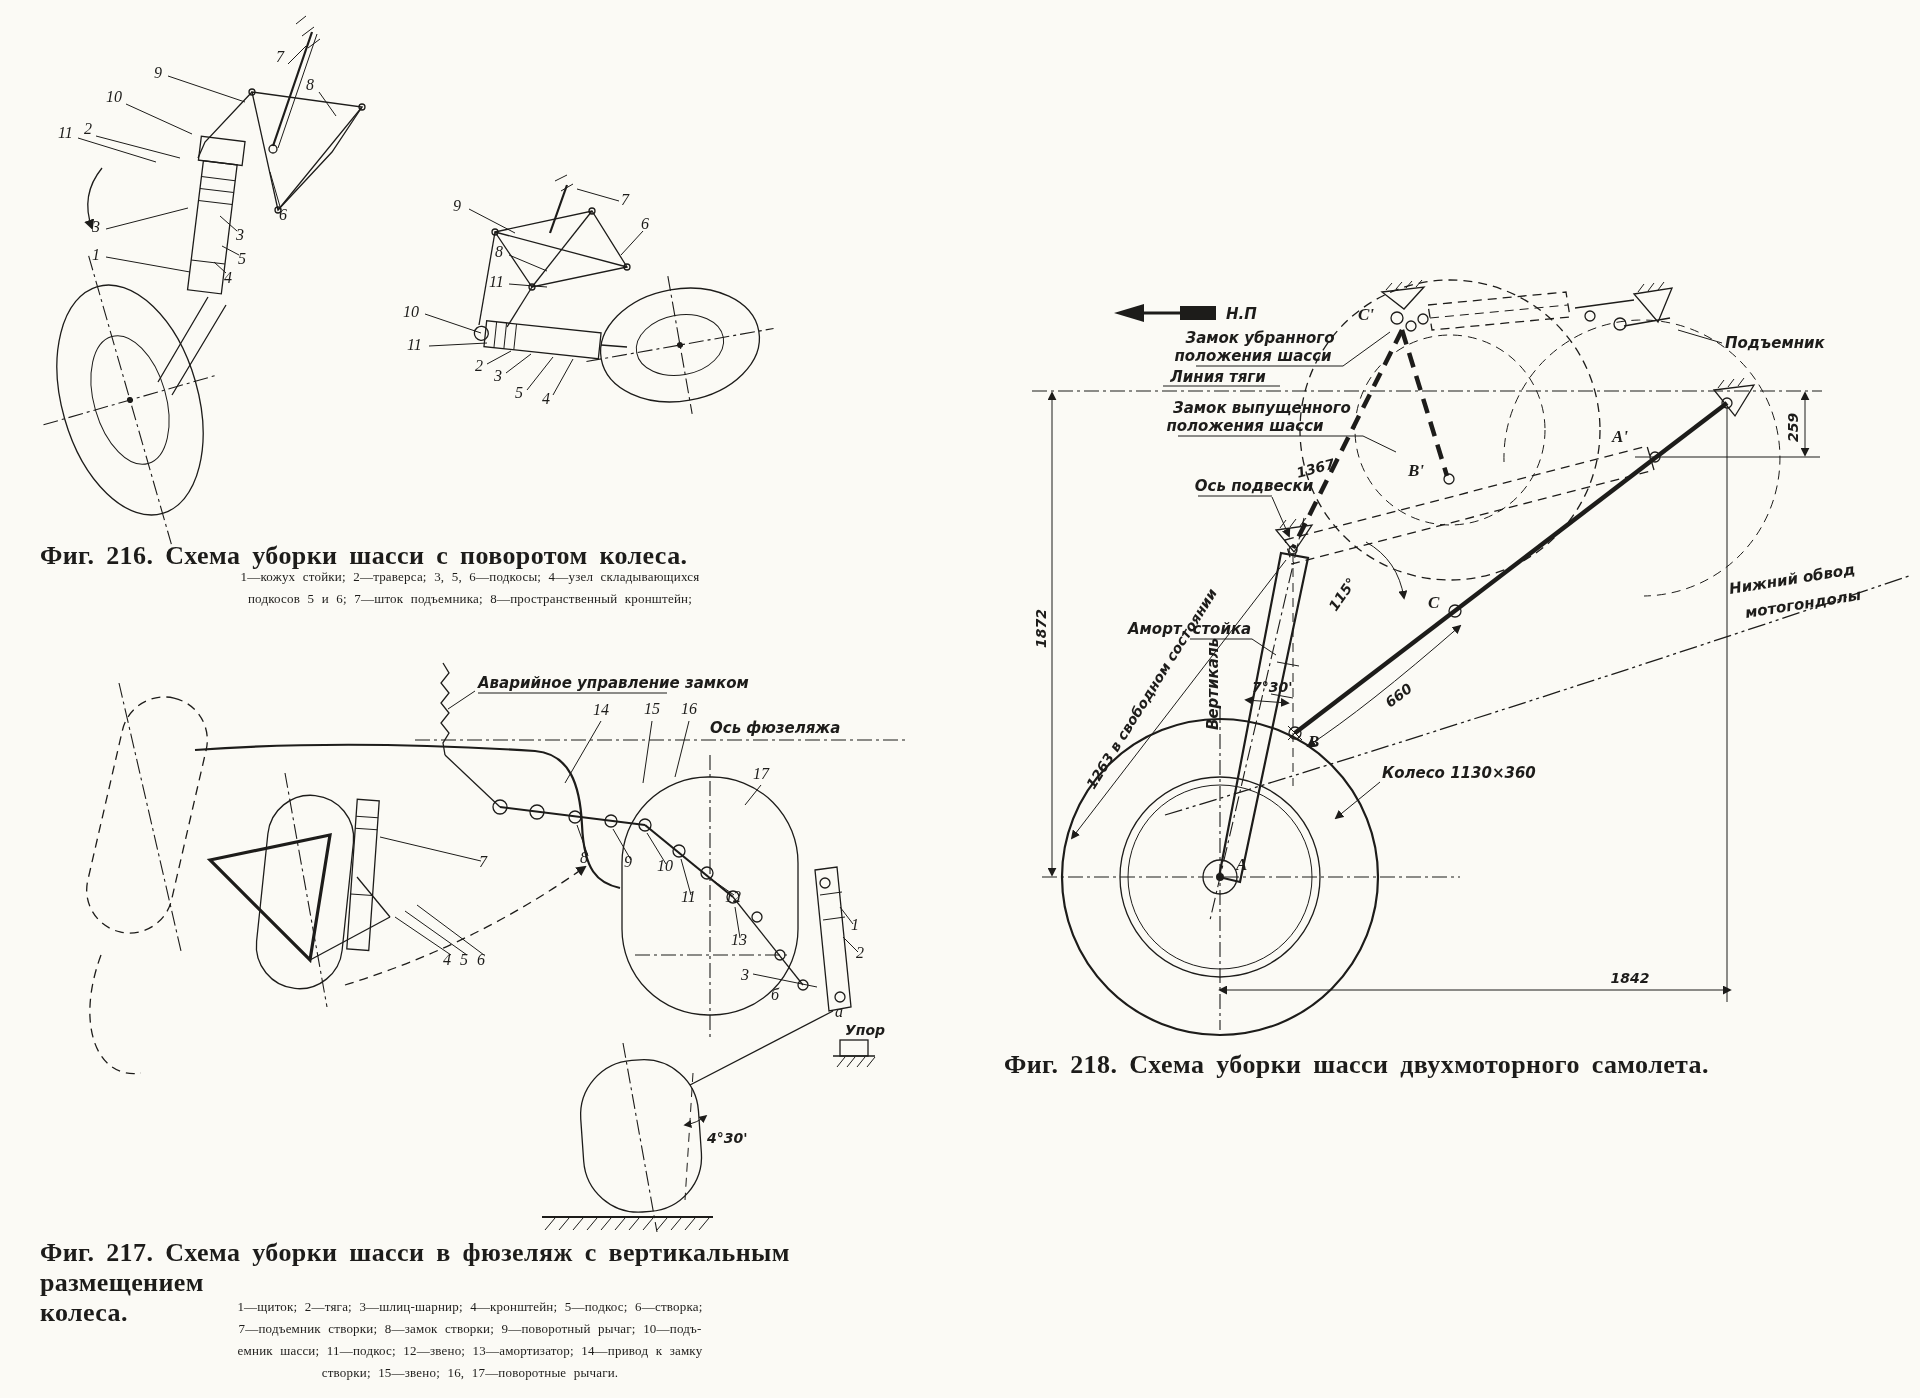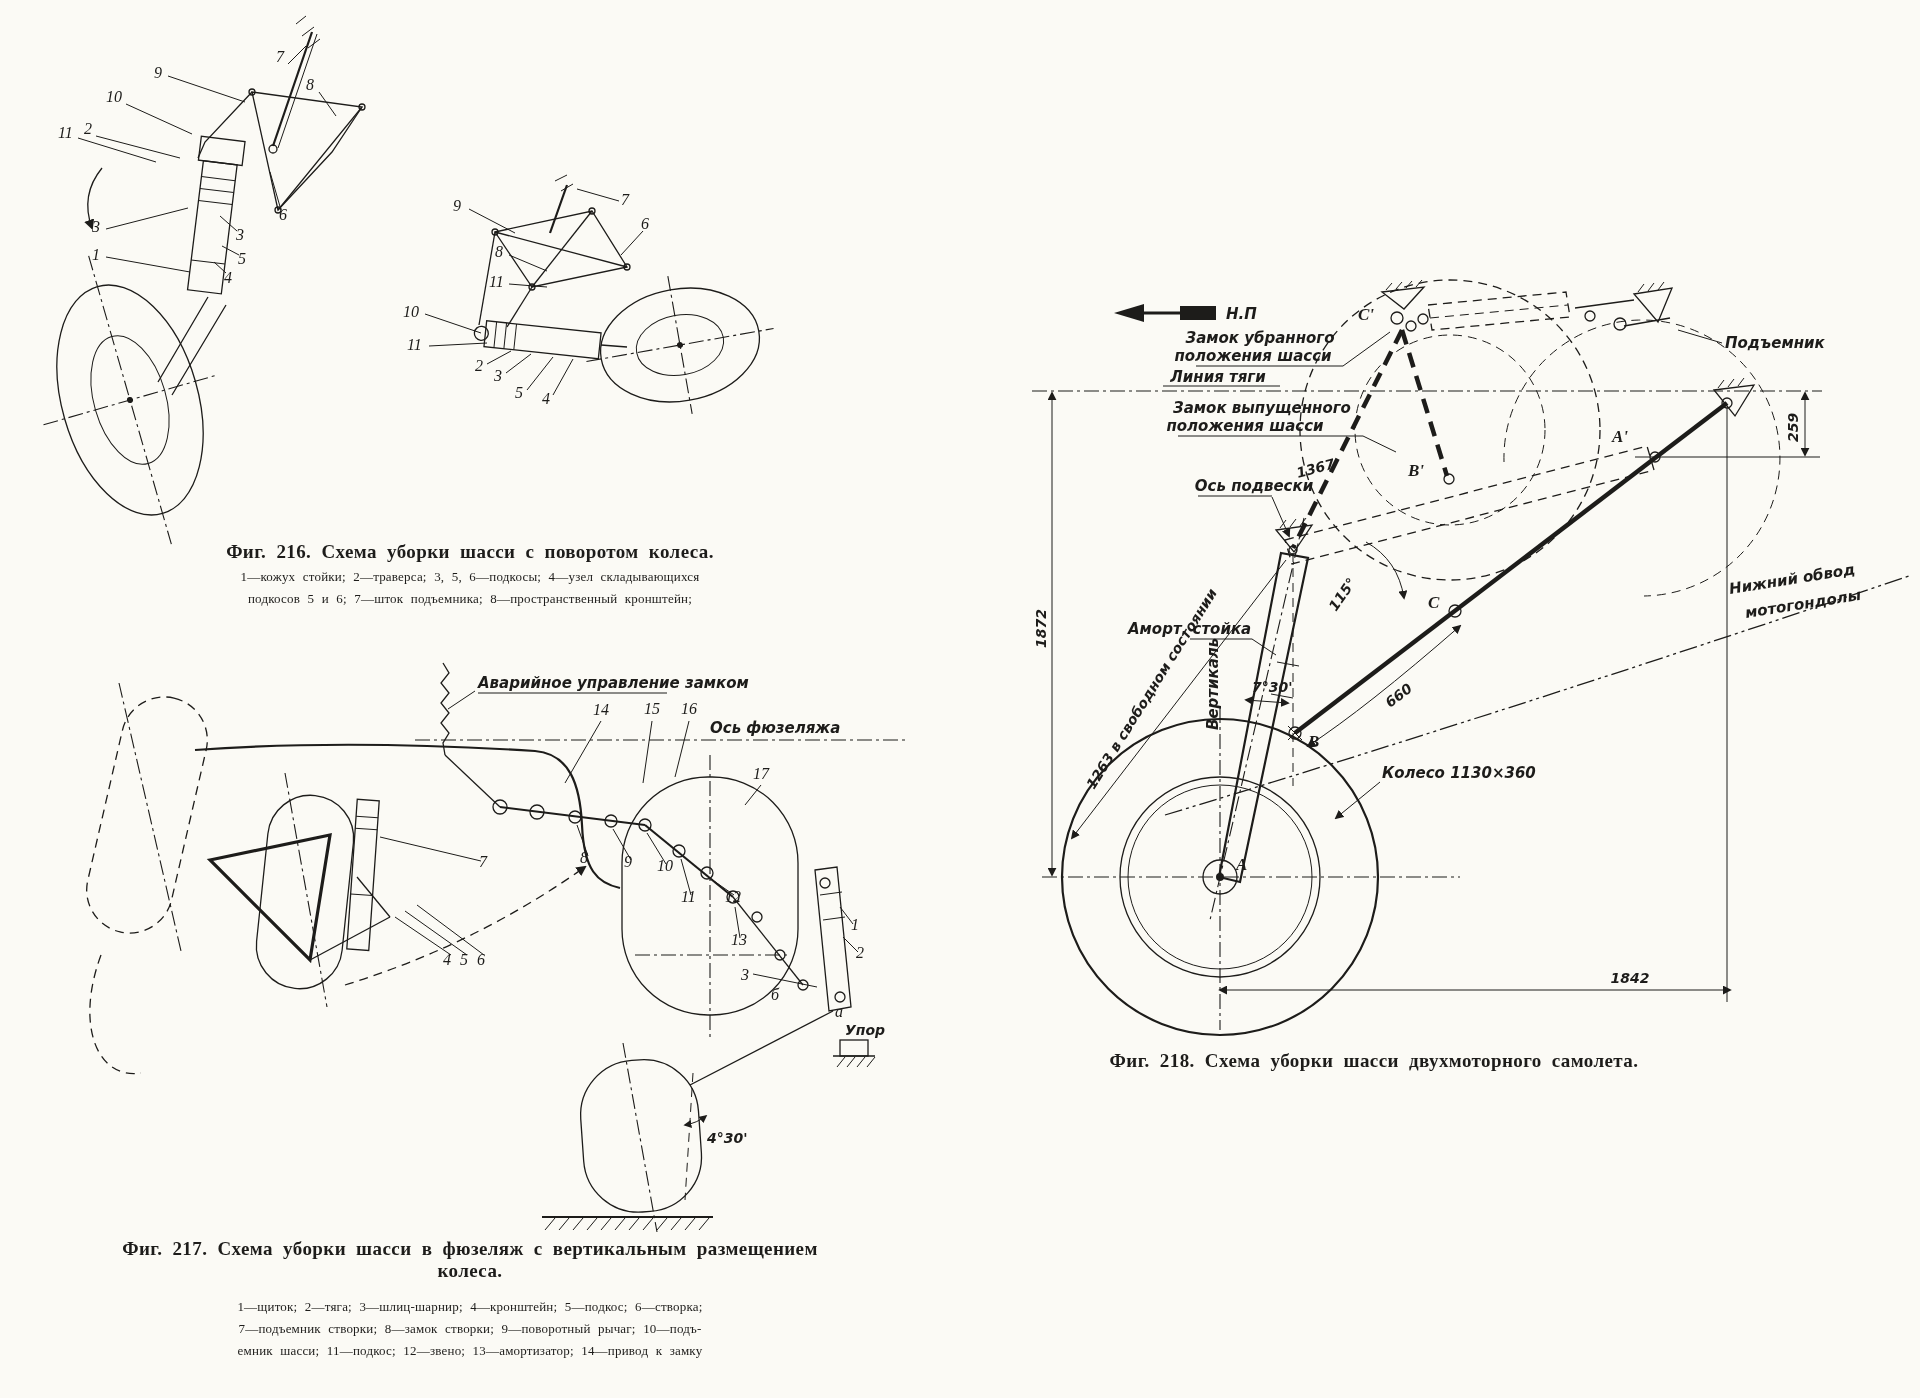--- a/index.html
+++ b/index.html
@@ -1,19 +1,19 @@
 <!DOCTYPE html>
 <html><head>
 <meta charset="utf-8">
 <style>
   html,body{margin:0;padding:0;}
   body{width:1920px;height:1398px;background:#fbfaf5;position:relative;overflow:hidden;
        font-family:"Liberation Serif",serif;color:#1d1c1a;}
   .abs{position:absolute;}
-  .caption{font-weight:bold;font-size:19px;text-align:center;letter-spacing:.4px;word-spacing:5px;color:#1d1c1a;}
+  .caption{font-weight:bold;font-size:26px;text-align:left;letter-spacing:.4px;word-spacing:5px;color:#1d1c1a;}
   .legend{font-size:13px;text-align:center;letter-spacing:.2px;word-spacing:4px;line-height:22px;color:#1d1c1a;}
   svg{overflow:visible;}
   .s{stroke:#1d1c1a;fill:none;stroke-width:1.3;}
   .sw2{stroke-width:2.2;} .sw3{stroke-width:3.2;} .sw4{stroke-width:4.5;}
   .dash{stroke-dasharray:9 6;}
   .dashthick{stroke-dasharray:15 9;stroke-width:4.5;}
   .dd{stroke-dasharray:15 4 3 4;stroke-width:1.1;}
   .ddd{stroke-dasharray:18 4 3 4 3 4;stroke-width:1.3;}
   .thin{stroke-width:1;}
   .fill{fill:#1d1c1a;stroke:none;}
@@ -297,20 +297,21 @@
 </svg>
 
 <div class="abs caption" style="left:40px;top:1238px;width:860px">
   <div>Фиг. 217. Схема уборки шасси в фюзеляж с вертикальным размещением</div>
   <div>колеса.</div>
 </div>
 <div class="abs" style="left:40px;top:1296px;width:860px">
   <div class="legend">1—щиток; 2—тяга; 3—шлиц-шарнир; 4—кронштейн; 5—подкос; 6—створка;</div>
   <div class="legend">7—подъемник створки; 8—замок створки; 9—поворотный рычаг; 10—подъ-</div>
   <div class="legend">емник шасси; 11—подкос; 12—звено; 13—амортизатор; 14—привод к замку</div>
+  <div class="legend">створки; 15—звено; 16, 17—поворотные рычаги.</div>
 </div>
 
 <svg class="abs" style="left:1030px;top:230px" width="890" height="820" viewBox="0 0 890 820">
   <defs>
     <marker id="ar218" viewBox="0 0 10 10" refX="8" refY="5" markerWidth="9" markerHeight="9" orient="auto-start-reverse">
       <path d="M0,0L10,5L0,10z" fill="#1d1c1a"></path>
     </marker>
   </defs>
 
   <line class="s dd" x1="2" y1="161" x2="792" y2="161"></line>

